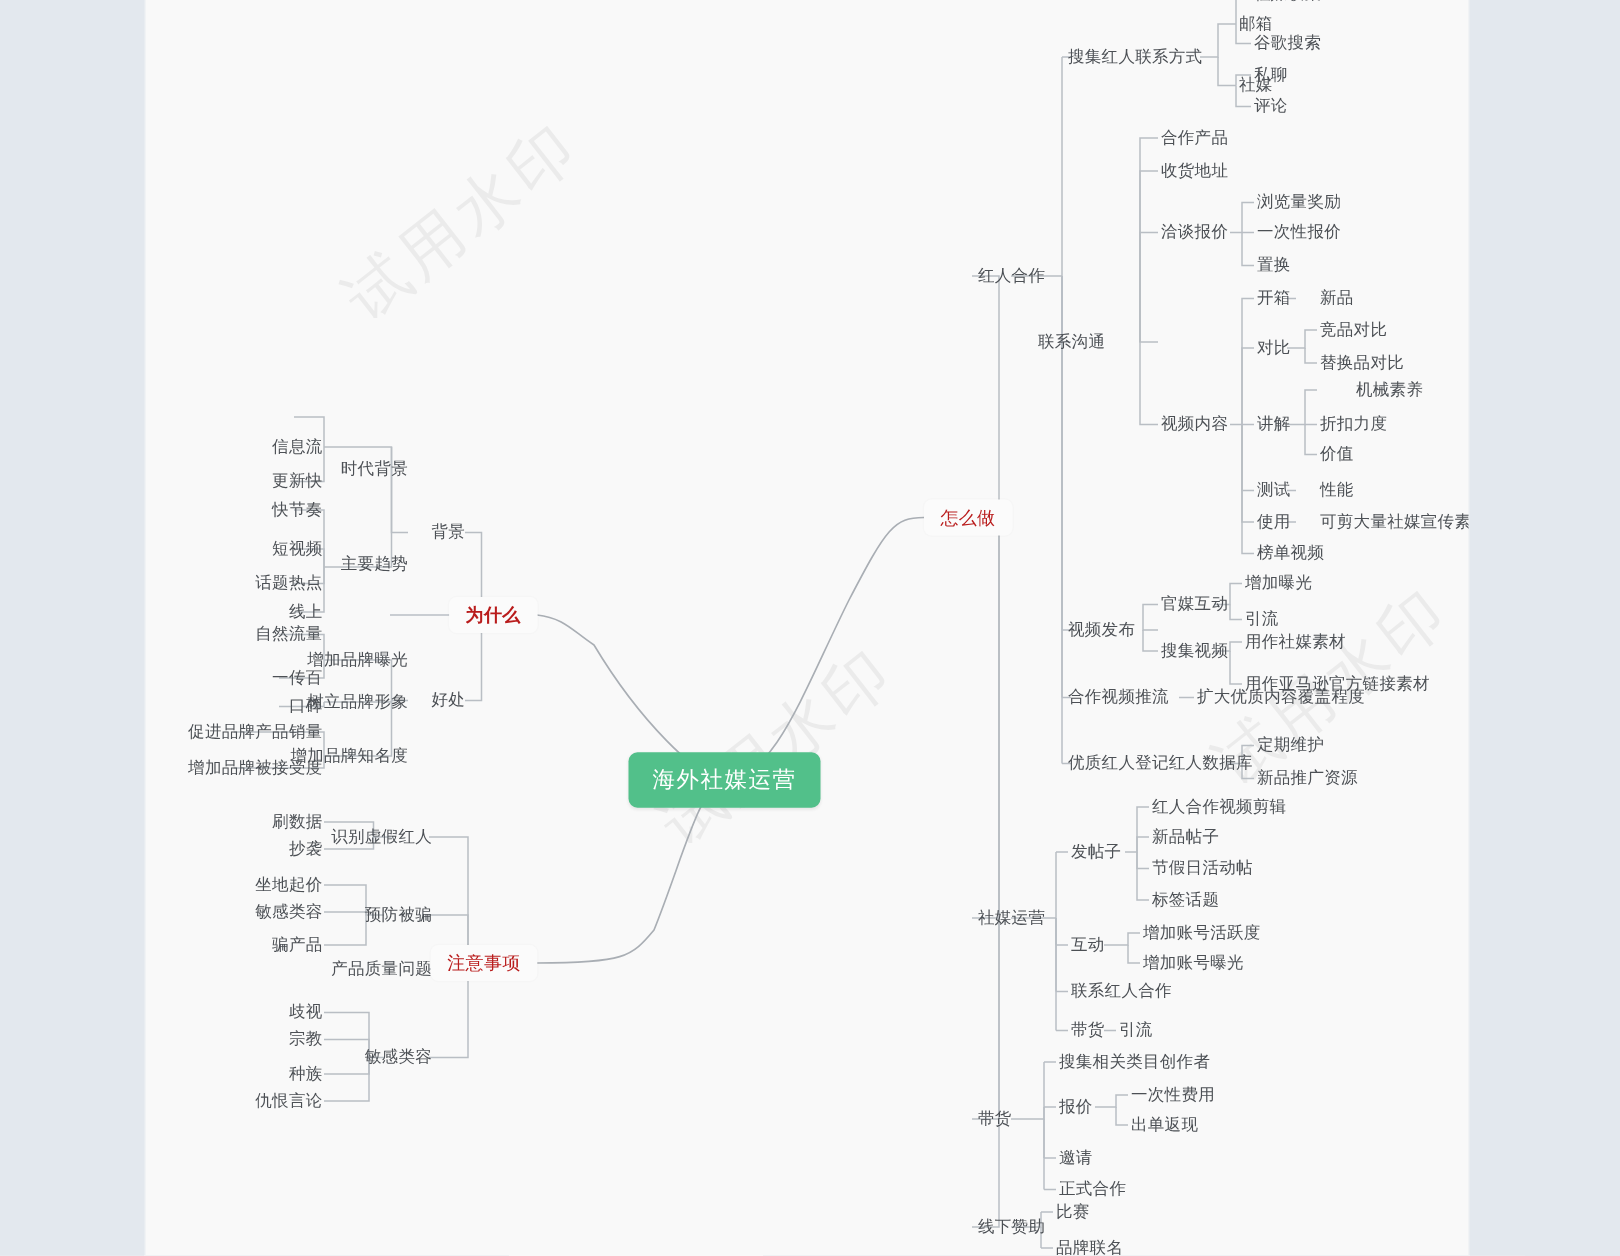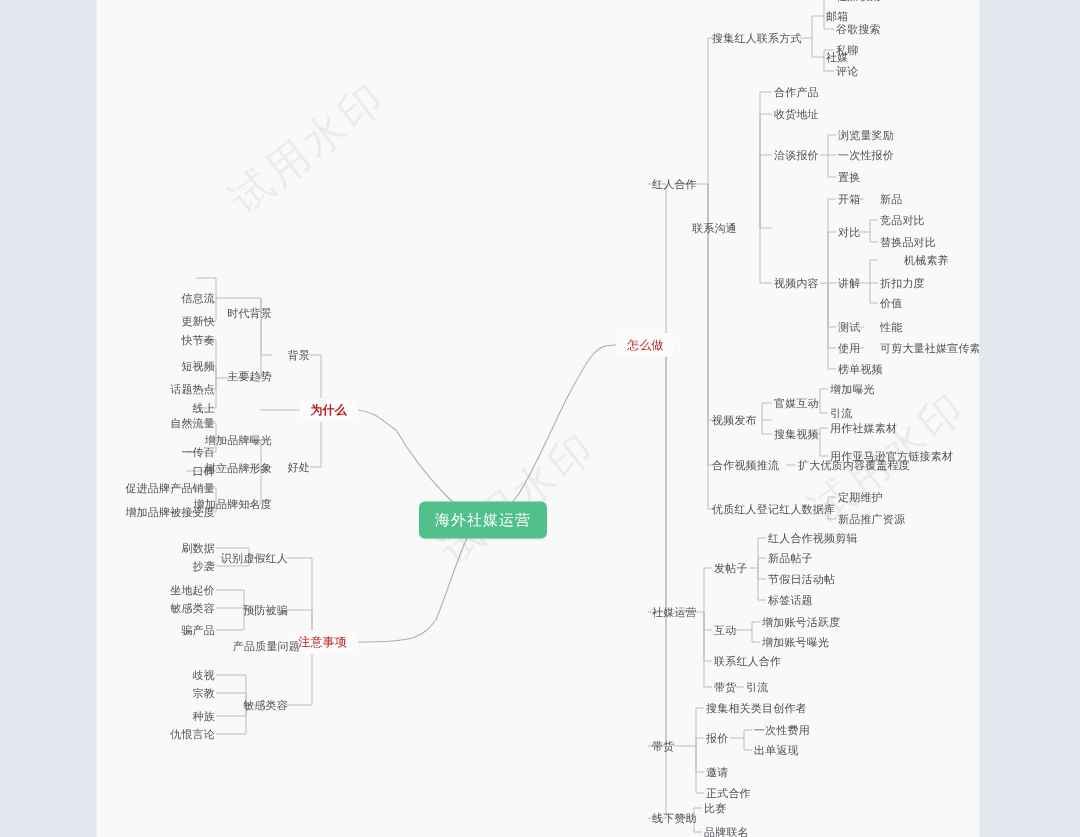--- a/index.html
+++ b/index.html
@@ -269,21 +269,21 @@
 
     <div class="node l" style="left:192px; top:558px;">识别虚假红人</div>
     <div class="node l" style="left:119px; top:548px;">刷数据</div>
     <div class="node l" style="left:119px; top:566px;">抄袭</div>
 
     <div class="node l" style="left:192px; top:610px;">预防被骗</div>
     <div class="node l" style="left:119px; top:590px;">坐地起价</div>
     <div class="node l" style="left:119px; top:608px;">敏感类容</div>
     <div class="node l" style="left:119px; top:630px;">骗产品</div>
 
-    <div class="node l" style="left:192px; top:646px;margin-left:12px;">产品质量问题</div>
+    <div class="node l" style="left:192px; top:646px;">产品质量问题</div>
 
     <div class="node l" style="left:192px; top:705px;">敏感类容</div>
     <div class="node l" style="left:119px; top:675px;">歧视</div>
     <div class="node l" style="left:119px; top:693px;">宗教</div>
     <div class="node l" style="left:119px; top:716px;">种族</div>
     <div class="node l" style="left:119px; top:734px;">仇恨言论</div>
 
     <div class="node r" style="left:556px; top:184px;">红人合作</div>
 
     <div class="node r" style="left:616px; top:38px;">搜集红人联系方式</div>

